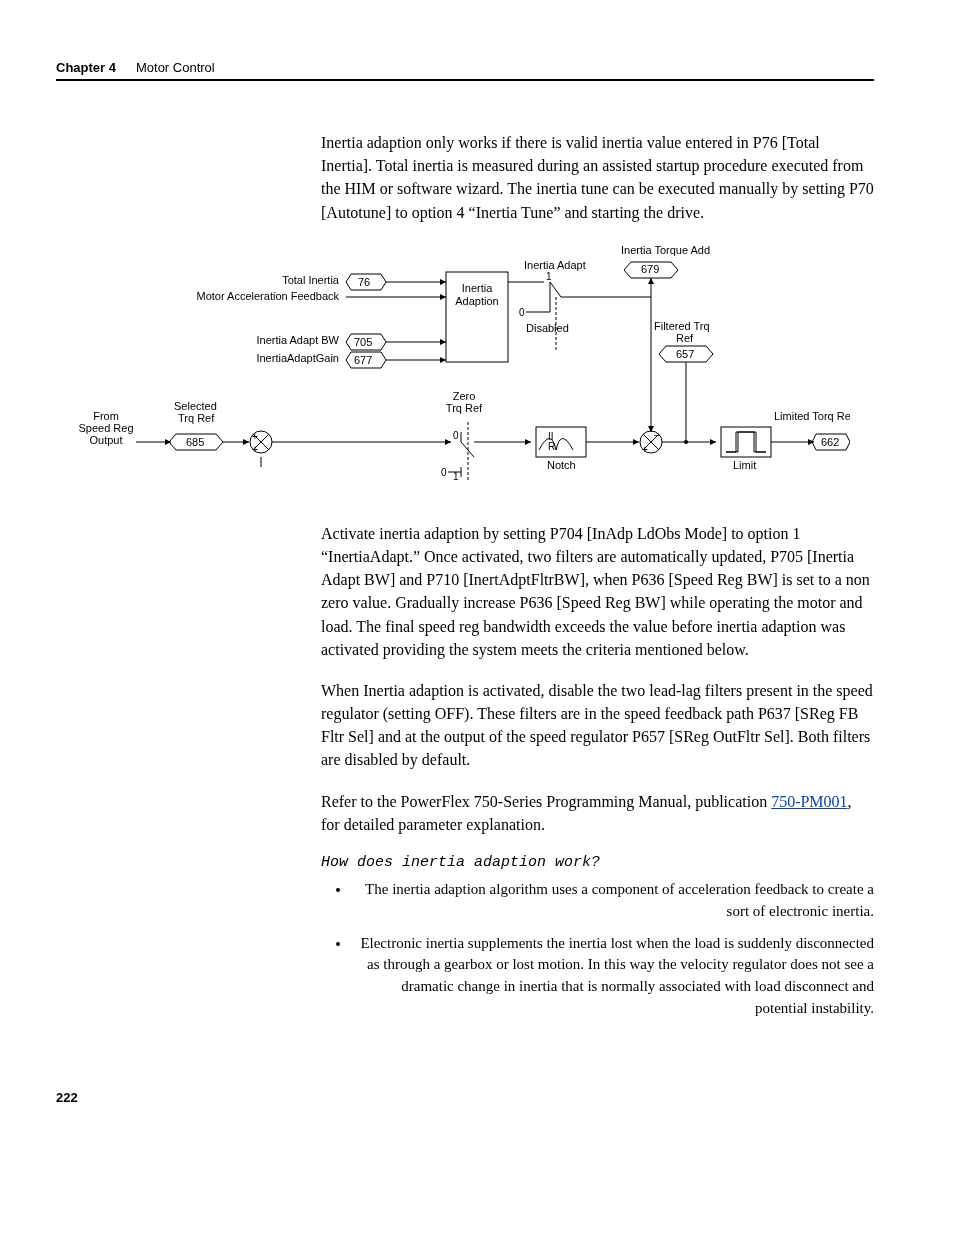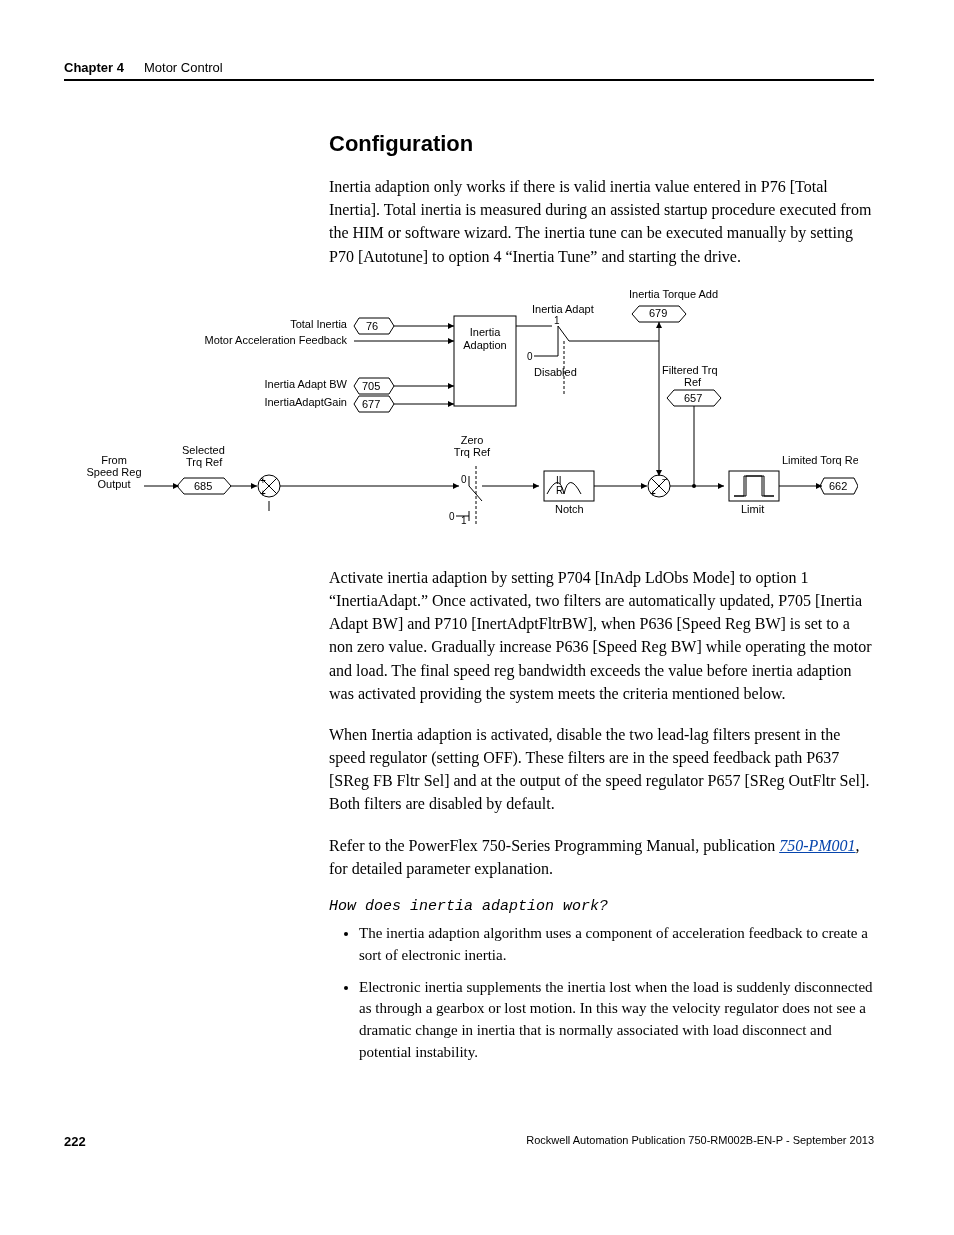--- a/index.html
+++ b/index.html
@@ -6,21 +6,20 @@
     margin: 0;
     padding: 0;
     font-family: Georgia, 'Times New Roman', serif;
     background: #fff;
     color: #000;
     width: 954px;
   }
   .page {
     padding: 60px 80px 40px 56px;
     box-sizing: border-box;
-    margin-left: 8px;
   }
   .header-line {
     display: flex;
     align-items: baseline;
     gap: 20px;
     font-family: Arial, Helvetica, sans-serif;
     font-size: 13px;
     border-bottom: 2px solid #000;
     padding-bottom: 4px;
     margin-bottom: 50px;
@@ -53,25 +52,26 @@
     font-family: Liberation Mono, monospace;
     font-style: italic;
     font-size: 15px;
     margin: 10px 0 8px 0;
   }
   ul.body-list {
     font-size: 15px;
     line-height: 1.45;
     padding-left: 30px;
     margin: 0;
+    text-align: right;
   }
   ul.body-list li {
     margin-bottom: 10px;
   }
-  a.link { color: #0645ad; text-decoration: underline; font-style: italic; }
+  a.link { color: #0645ad; text-decoration: underline; }
   .footer {
     display: flex;
     justify-content: space-between;
     font-family: Arial, Helvetica, sans-serif;
     font-size: 11px;
     margin-top: 70px;
     gap: 12px;
   }
   .footer .pagenum { font-weight: bold; font-size: 13px; }
 </style>
@@ -79,21 +79,20 @@
 <body>
 
 <div class="page">
 
   <div class="header-line">
     <span class="chapter">Chapter 4</span>
     <span>Motor Control</span>
   </div>
 
   <div class="content-col">
-    <h2 class="section">Configuration</h2>
     <p class="body">Inertia adaption only works if there is valid inertia value entered in P76 [Total Inertia]. Total inertia is measured during an assisted startup procedure executed from the HIM or software wizard. The inertia tune can be executed manually by setting P70 [Autotune] to option 4 “Inertia Tune” and starting the drive.</p>
   </div>
 
   <div class="diagram-wrap">
     <svg width="794" height="250" viewBox="0 0 794 250">
       <defs>
         <marker id="arrow" markerWidth="8" markerHeight="8" refX="6" refY="3" orient="auto">
           <path d="M0,0 L6,3 L0,6 Z" fill="#000"></path>
         </marker>
       </defs>
@@ -225,16 +224,15 @@
 
     <div class="subhead">How does inertia adaption work?</div>
     <ul class="body-list">
       <li>The inertia adaption algorithm uses a component of acceleration feedback to create a sort of electronic inertia.</li>
       <li>Electronic inertia supplements the inertia lost when the load is suddenly disconnected as through a gearbox or lost motion. In this way the velocity regulator does not see a dramatic change in inertia that is normally associated with load disconnect and potential instability.</li>
     </ul>
   </div>
 
   <div class="footer">
     <span class="pagenum">222</span>
-    <span>Rockwell Automation Publication 750-RM002B-EN-P - September 2013</span>
   </div>
 
 </div>
 
 </body></html>

